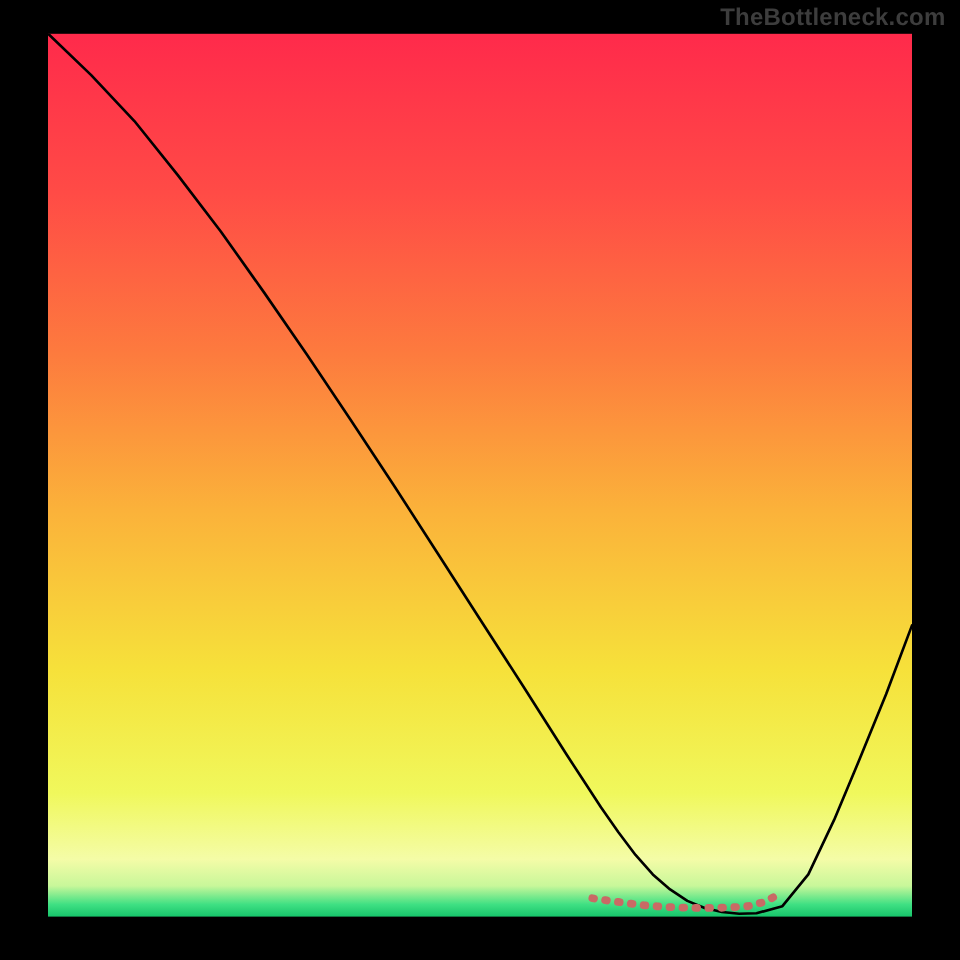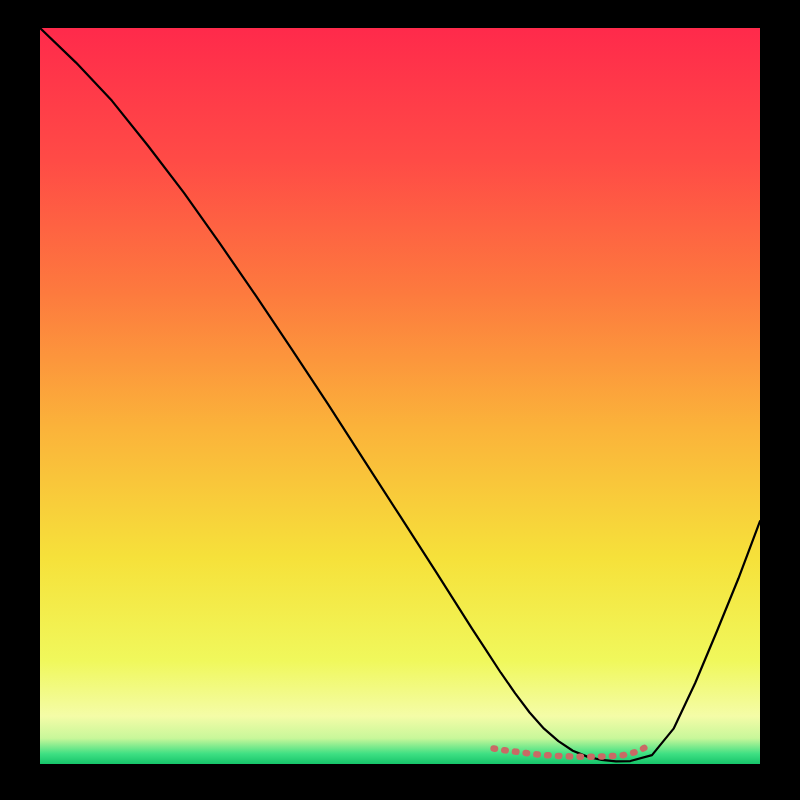--- a/index.html
+++ b/index.html
@@ -38,20 +38,21 @@
     display: block;
     width: 720px;
     height: 736px;
   }
 </style>
 </head>
 <body>
 
 <div class="stage">
 
+  <div class="watermark">TheBottleneck.com</div>
 
   <div class="plot">
     <svg id="plot-svg" viewBox="0 0 720 736" preserveAspectRatio="none">
       <defs>
         <linearGradient id="bg-grad" x1="0" y1="0" x2="0" y2="1">
             <stop offset="0.00%" stop-color="#ff2a4b"></stop>
             <stop offset="18.00%" stop-color="#ff4b46"></stop>
             <stop offset="36.00%" stop-color="#fd7a3e"></stop>
             <stop offset="54.00%" stop-color="#fbb23a"></stop>
             <stop offset="72.00%" stop-color="#f6e13a"></stop>

